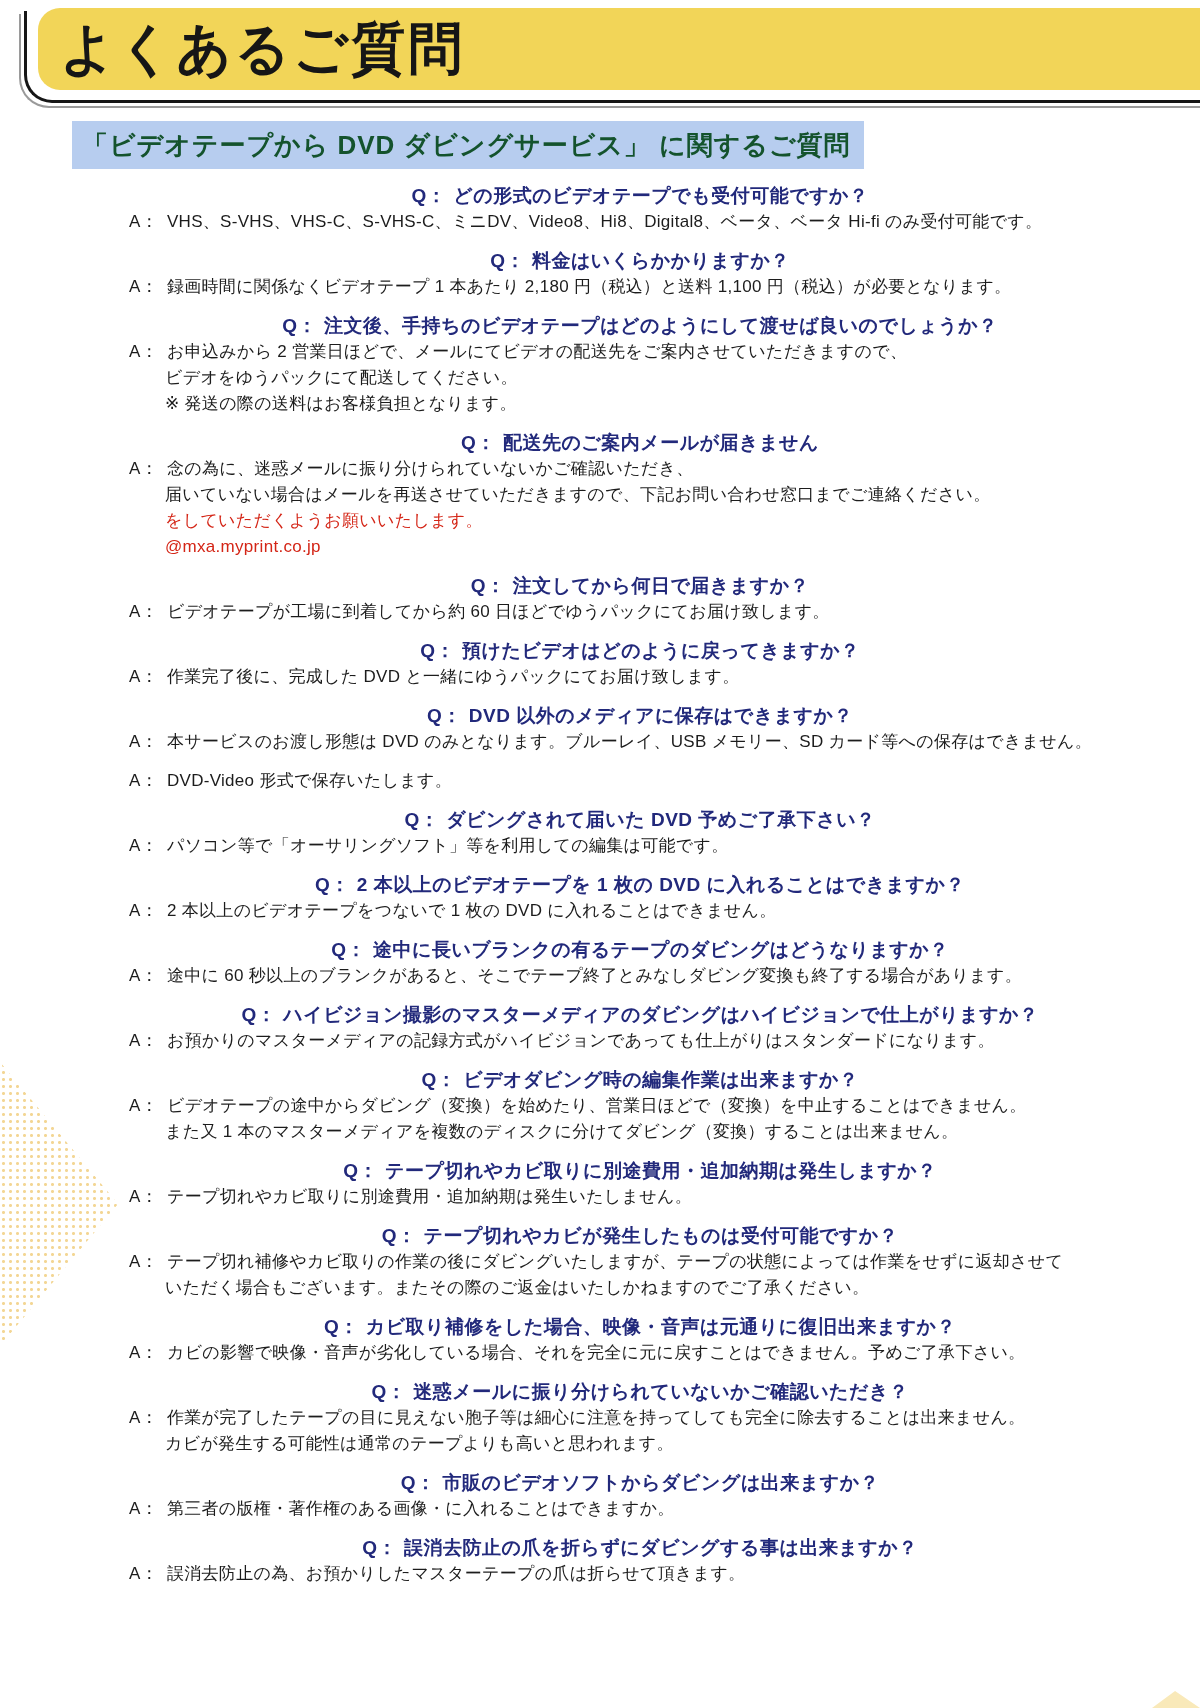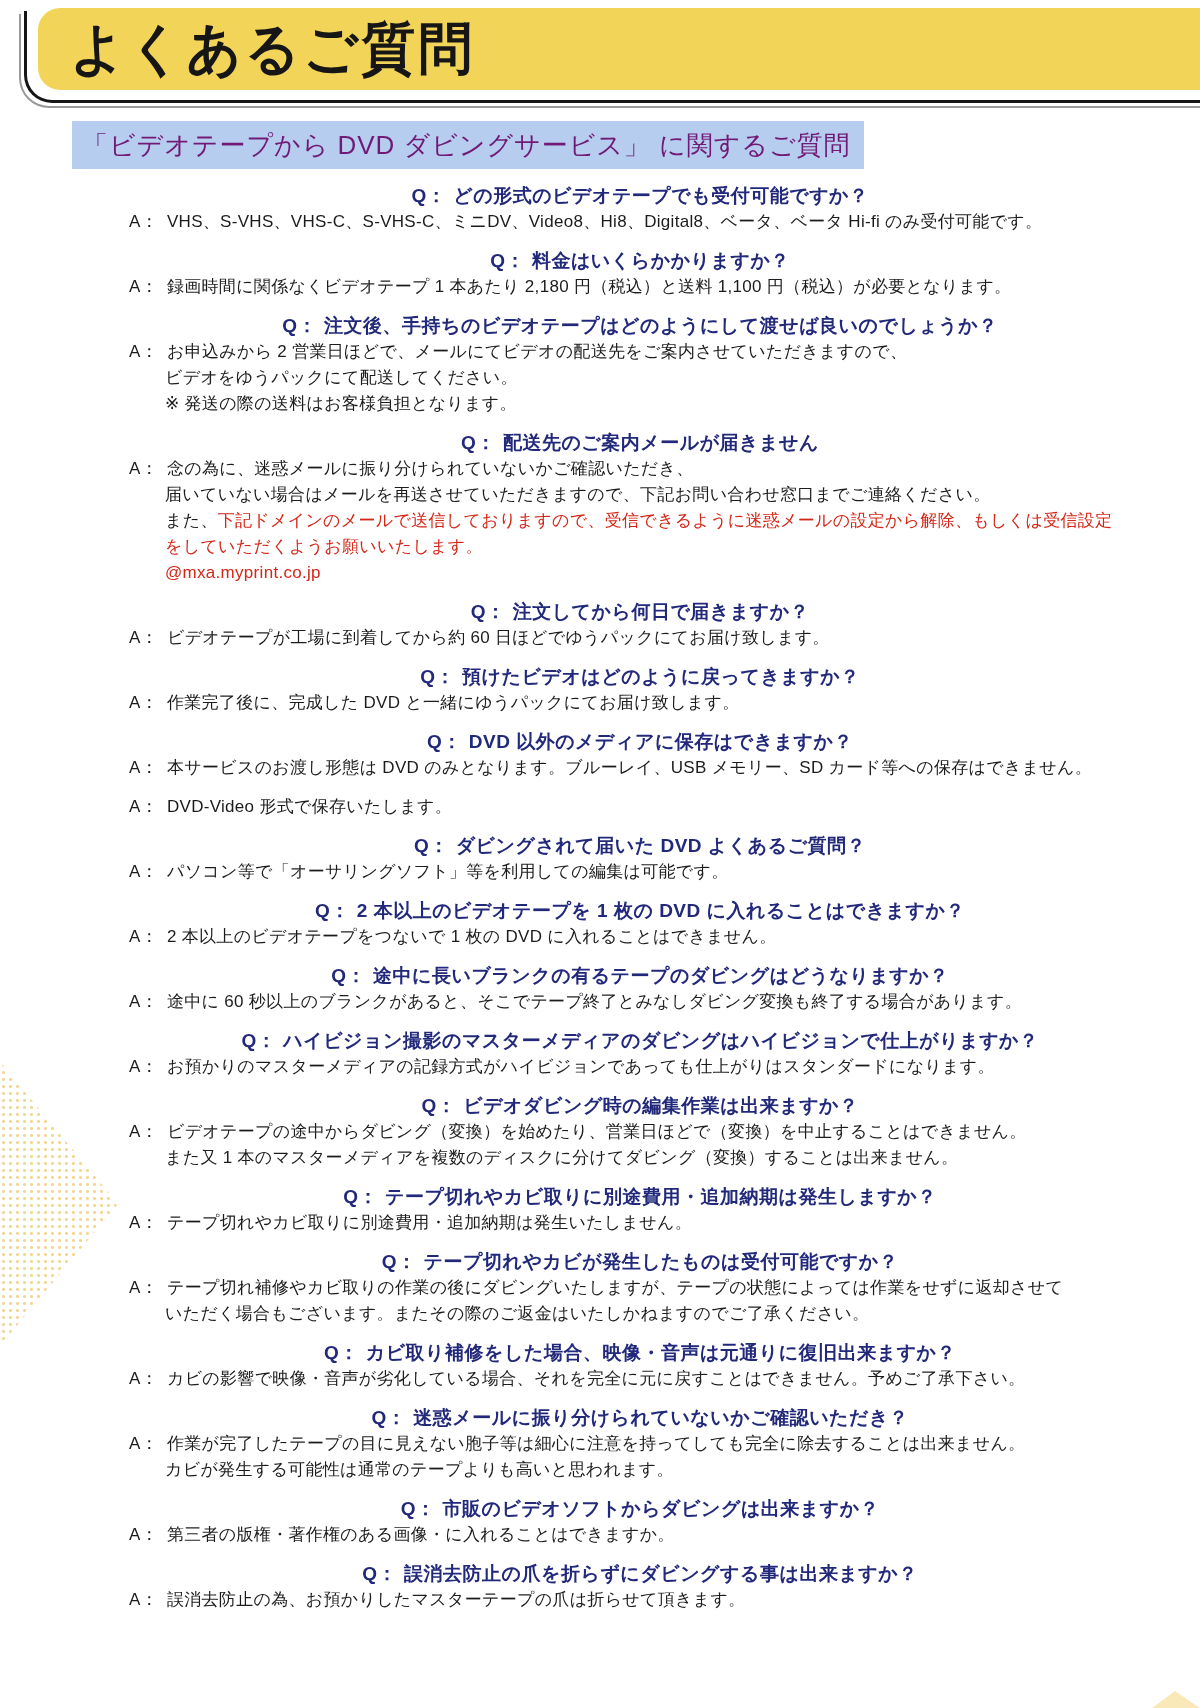--- a/index.html
+++ b/index.html
@@ -25,33 +25,33 @@
   }
   .header-outline{
     position:absolute;left:24px;top:11px;right:0;height:89px;
     border-left:3px solid #161616;border-bottom:3px solid #161616;
     border-bottom-left-radius:28px;background:#fff;
   }
   .header-band{
     position:absolute;left:38px;top:8px;right:0;height:82px;
     background:var(--banner-yellow);
     border-top-left-radius:22px;border-bottom-left-radius:22px;
-    display:flex;align-items:center;padding-left:32px;box-sizing:border-box;
+    display:flex;align-items:center;padding-left:22px;box-sizing:border-box;
   }
   .page-title{
     font-size:54px;font-weight:900;color:#161616;letter-spacing:3px;
     transform:scaleY(1.04);white-space:nowrap;
   }
 
   
   .section-heading{
     position:absolute;left:72px;top:121px;width:792px;height:48px;
     background:var(--heading-bg-blue);
     display:flex;align-items:center;padding-left:10px;box-sizing:border-box;
-    font-size:26px;font-weight:normal;color:#701a75;letter-spacing:1px;white-space:nowrap;
+    font-size:26px;font-weight:bold;color:#14532d;letter-spacing:1px;white-space:nowrap;
   }
 
   
   .faq{position:absolute;left:95px;top:183px;right:15px;}
   .faq-item{margin-bottom:13px;}
   .q-line{
     color:var(--question-blue);font-weight:bold;font-size:19px;line-height:26px;
     white-space:nowrap;letter-spacing:0.5px;text-align:center;
   }
   .q-prefix{margin-right:7px;}
@@ -124,21 +124,20 @@
         </div>
   </div>
 
   <div class="faq-item">
     <div class="q-line">
       <span class="q-prefix">Q：</span><span>配送先のご案内メールが届きません</span>
     </div>
     <div>
           <div class="a-line"><span class="a-prefix">A：</span><span>念の為に、迷惑メールに振り分けられていないかご確認いただき、</span></div>
           <div class="a-line cont"><span>届いていない場合はメールを再送させていただきますので、下記お問い合わせ窓口までご連絡ください。</span></div>
-          <div class="a-line cont"><span>また、</span><span class="red">下記ドメインのメールで送信しておりますので、受信できるように迷惑メールの設定から解除、もしくは受信設定</span></div>
           <div class="a-line cont"><span class="red">をしていただくようお願いいたします。</span></div>
           <div class="a-line cont"><span class="red">@mxa.myprint.co.jp</span></div>
         </div>
   </div>
 
   <div class="faq-item">
     <div class="q-line">
       <span class="q-prefix">Q：</span><span>注文してから何日で届きますか？</span>
     </div>
     <div>
@@ -165,21 +164,21 @@
   </div>
 
   <div class="faq-item">
     <div>
           <div class="a-line"><span class="a-prefix">A：</span><span>DVD-Video 形式で保存いたします。</span></div>
         </div>
   </div>
 
   <div class="faq-item">
     <div class="q-line">
-      <span class="q-prefix">Q：</span><span>ダビングされて届いた DVD よくあるご質問？</span>
+      <span class="q-prefix">Q：</span><span>ダビングされて届いた DVD 予めご了承下さい？</span>
     </div>
     <div>
           <div class="a-line"><span class="a-prefix">A：</span><span>パソコン等で「オーサリングソフト」等を利用しての編集は可能です。</span></div>
         </div>
   </div>
 
   <div class="faq-item">
     <div class="q-line">
       <span class="q-prefix">Q：</span><span>2 本以上のビデオテープを 1 枚の DVD に入れることはできますか？</span>
     </div>

